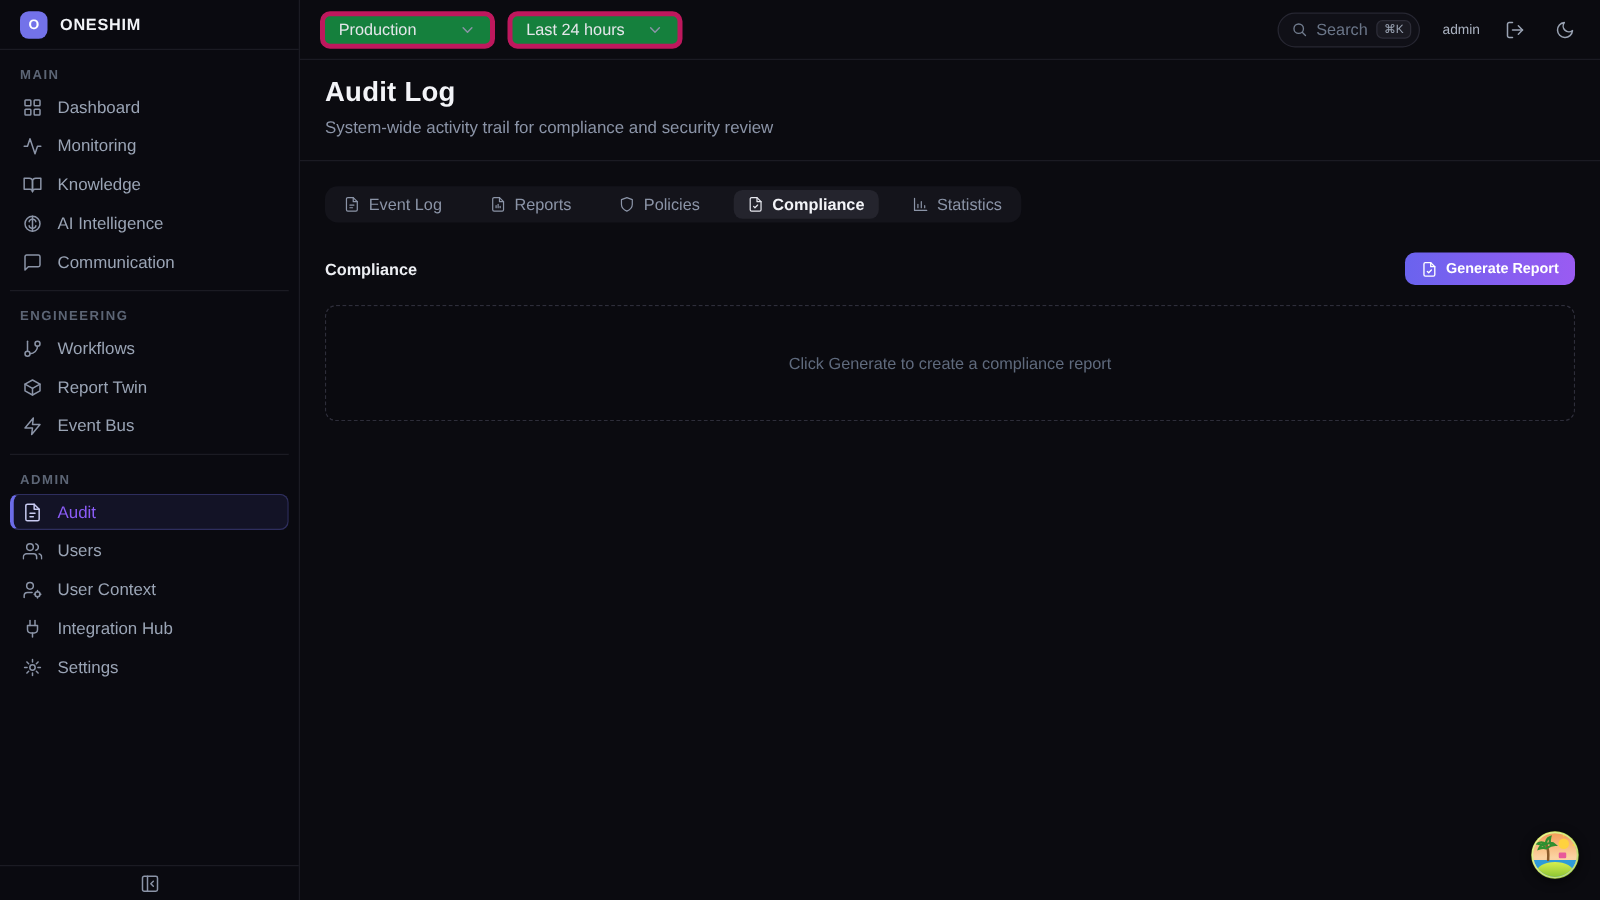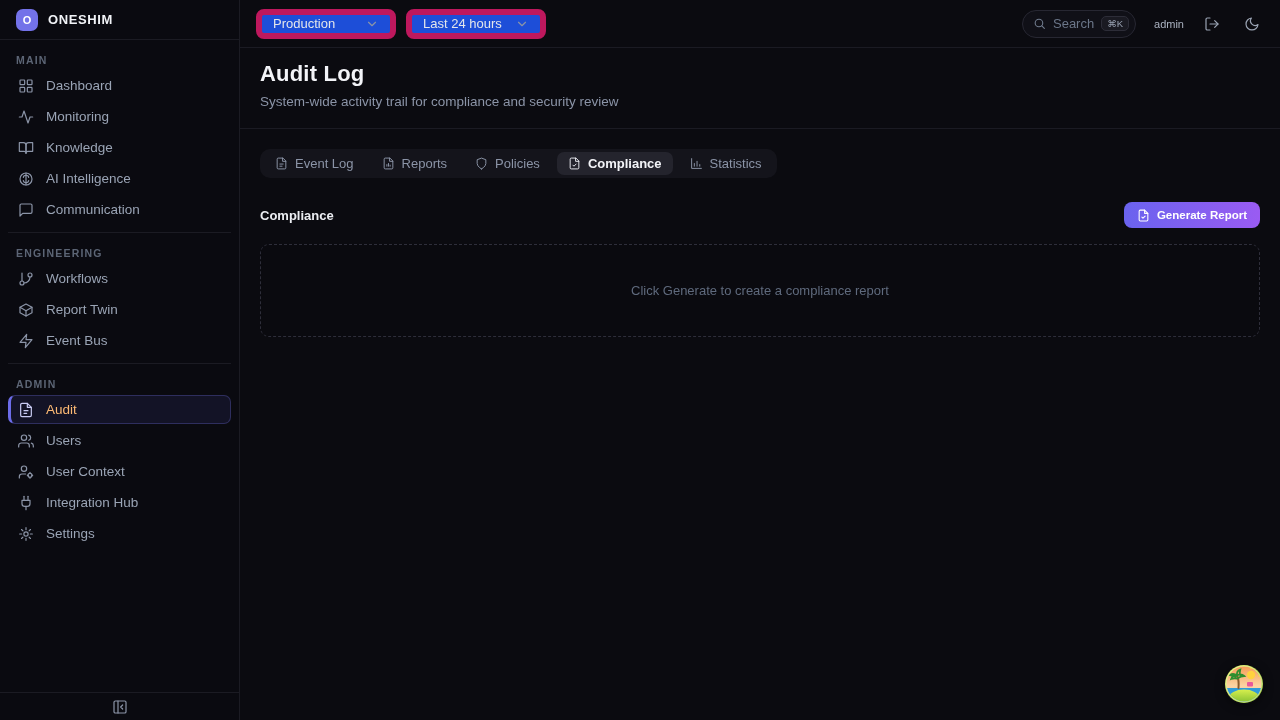--- a/index.html
+++ b/index.html
@@ -38,40 +38,40 @@
     height:29px; padding:0 9px; margin-bottom:2px;
     border-radius:7px; border:1px solid transparent;
     color:#9aa4b5; font-size:13.5px; cursor:pointer;
   }
   .nav-item svg { width:16px; height:16px; stroke:#8b94a7; flex:none; }
   .nav-item.active {
     background:rgba(108,108,235,.10);
     border:1px solid rgba(118,118,240,.28);
     border-left:3px solid #6c6ce8;
     padding-left:7px;
-    color:#fdba74;
+    color:#8b5cf6;
   }
   .nav-item.active svg { stroke:#c9cbf2; }
   .nav-divider { border:none; border-top:1px solid #1b1b23; margin:8px 0; }
   .sidebar-footer {
     height:28px; border-top:1px solid #1b1b23;
     display:flex; align-items:center; justify-content:center;
   }
   .collapse-btn { background:none; border:none; cursor:pointer; display:flex; padding:2px; }
   .collapse-btn svg { width:16px; height:16px; stroke:#8b94a7; }
 
   
   .main { flex:1; display:flex; flex-direction:column; background:#0b0b10; position:relative; }
 
   .topbar {
     height:48px; display:flex; align-items:center; gap:10px;
     padding:0 16px; border-bottom:1px solid #1b1b23; background:#0b0b10;
   }
   .select {
-    width:140px; height:30px; background:#1d4ed8; border:6px solid #be185d;
+    width:140px; height:30px; background:#15803d; border:4px solid #be185d;
     border-radius:8px; display:flex; align-items:center; justify-content:space-between;
     padding:0 11px; font-size:13px; color:#e4e6ea; cursor:pointer;
   }
   .select svg { width:14px; height:14px; stroke:#8b94a7; }
   .search-pill {
     margin-left:auto; height:28px; min-width:104px;
     border:1px solid #272732; border-radius:999px; background:#101017;
     display:flex; align-items:center; gap:7px; padding:0 6px 0 10px; cursor:text;
   }
   .search-pill svg { width:13px; height:13px; stroke:#717c8e; }
@@ -84,21 +84,21 @@
   .icon-btn { background:none; border:none; cursor:pointer; display:flex; padding:4px; margin-left:6px; }
   .icon-btn svg { width:16px; height:16px; stroke:#9aa3b3; }
 
   .page-header { padding:13px 20px 19px; border-bottom:1px solid #1b1b23; }
   .page-title { font-size:22px; font-weight:bold; color:#f3f4f8; letter-spacing:.2px; }
   .page-subtitle { font-size:13.5px; color:#8b94a7; margin-top:7px; }
 
   .content { padding:20px; flex:1; }
 
   .tabs {
-    display:inline-flex; align-items:center; gap:6px;
+    display:inline-flex; align-items:center; gap:16px;
     background:#14141b; border-radius:10px; padding:3px 4px;
   }
   .tab {
     display:flex; align-items:center; gap:7px;
     padding:4px 11px; border-radius:7px; cursor:pointer;
     font-size:13px; color:#8b94a7;
   }
   .tab svg { width:13px; height:13px; stroke:#8b94a7; }
   .tab.active { background:#24242d; color:#f3f4f8; font-weight:bold; }
   .tab.active svg { stroke:#e7e8ef; }

